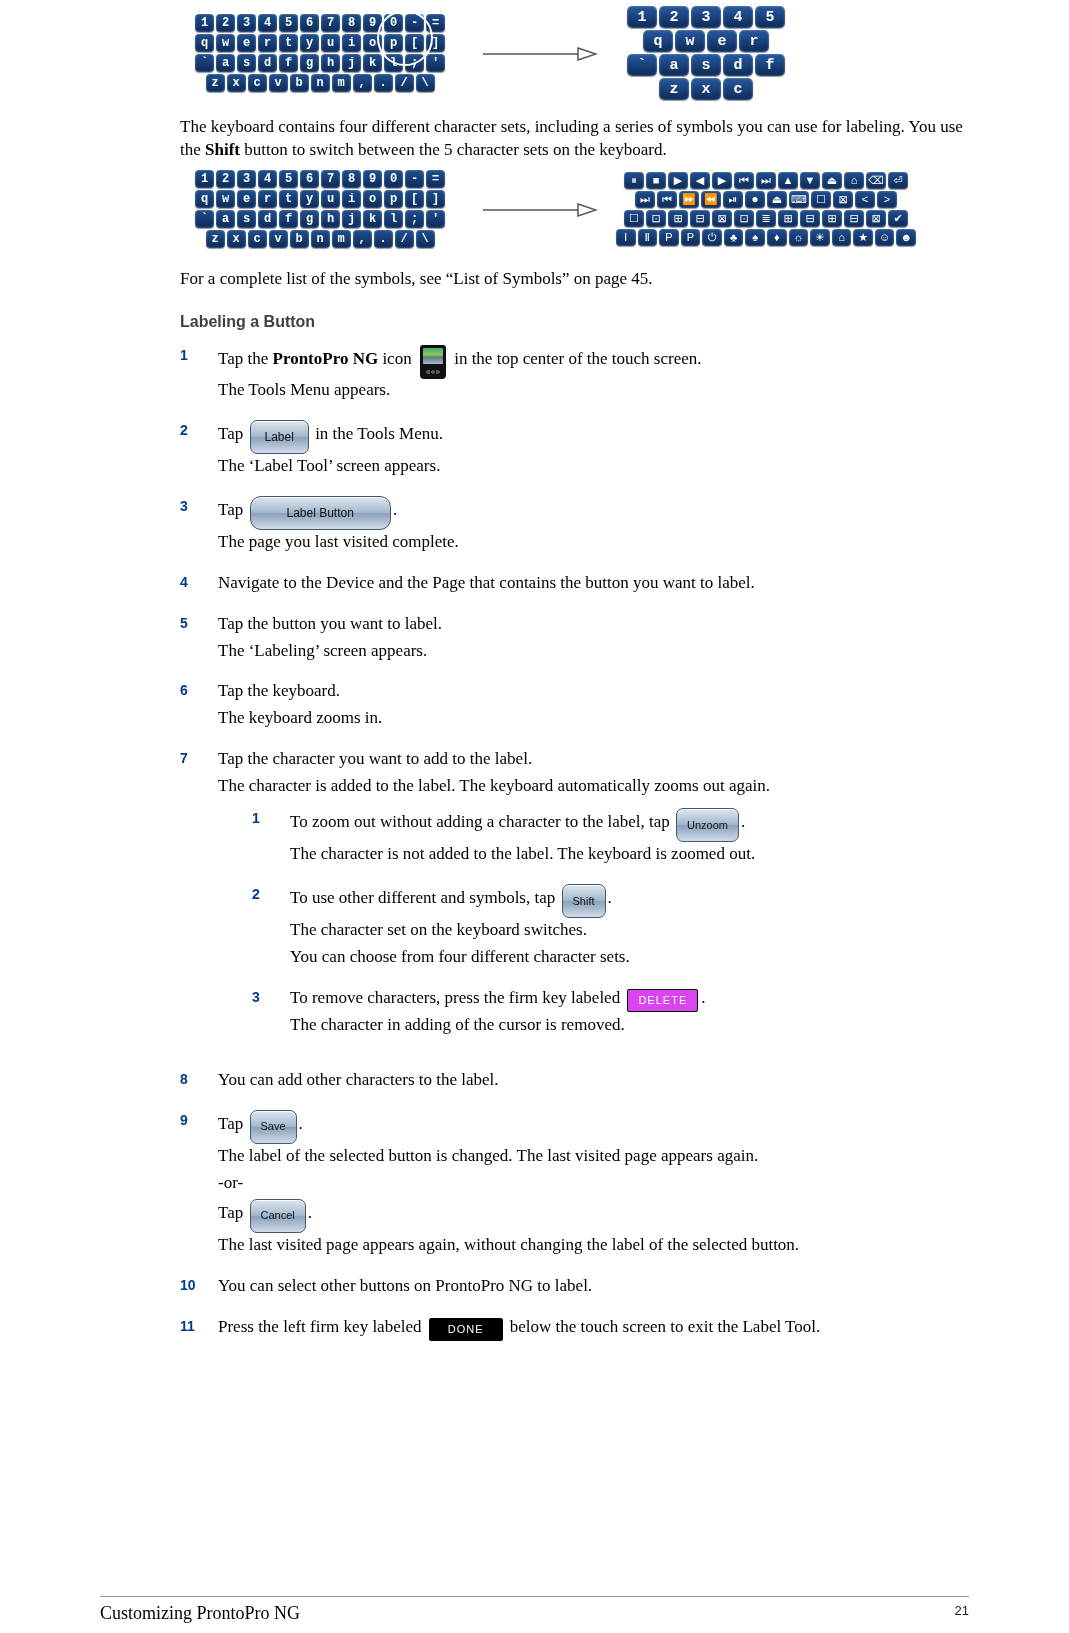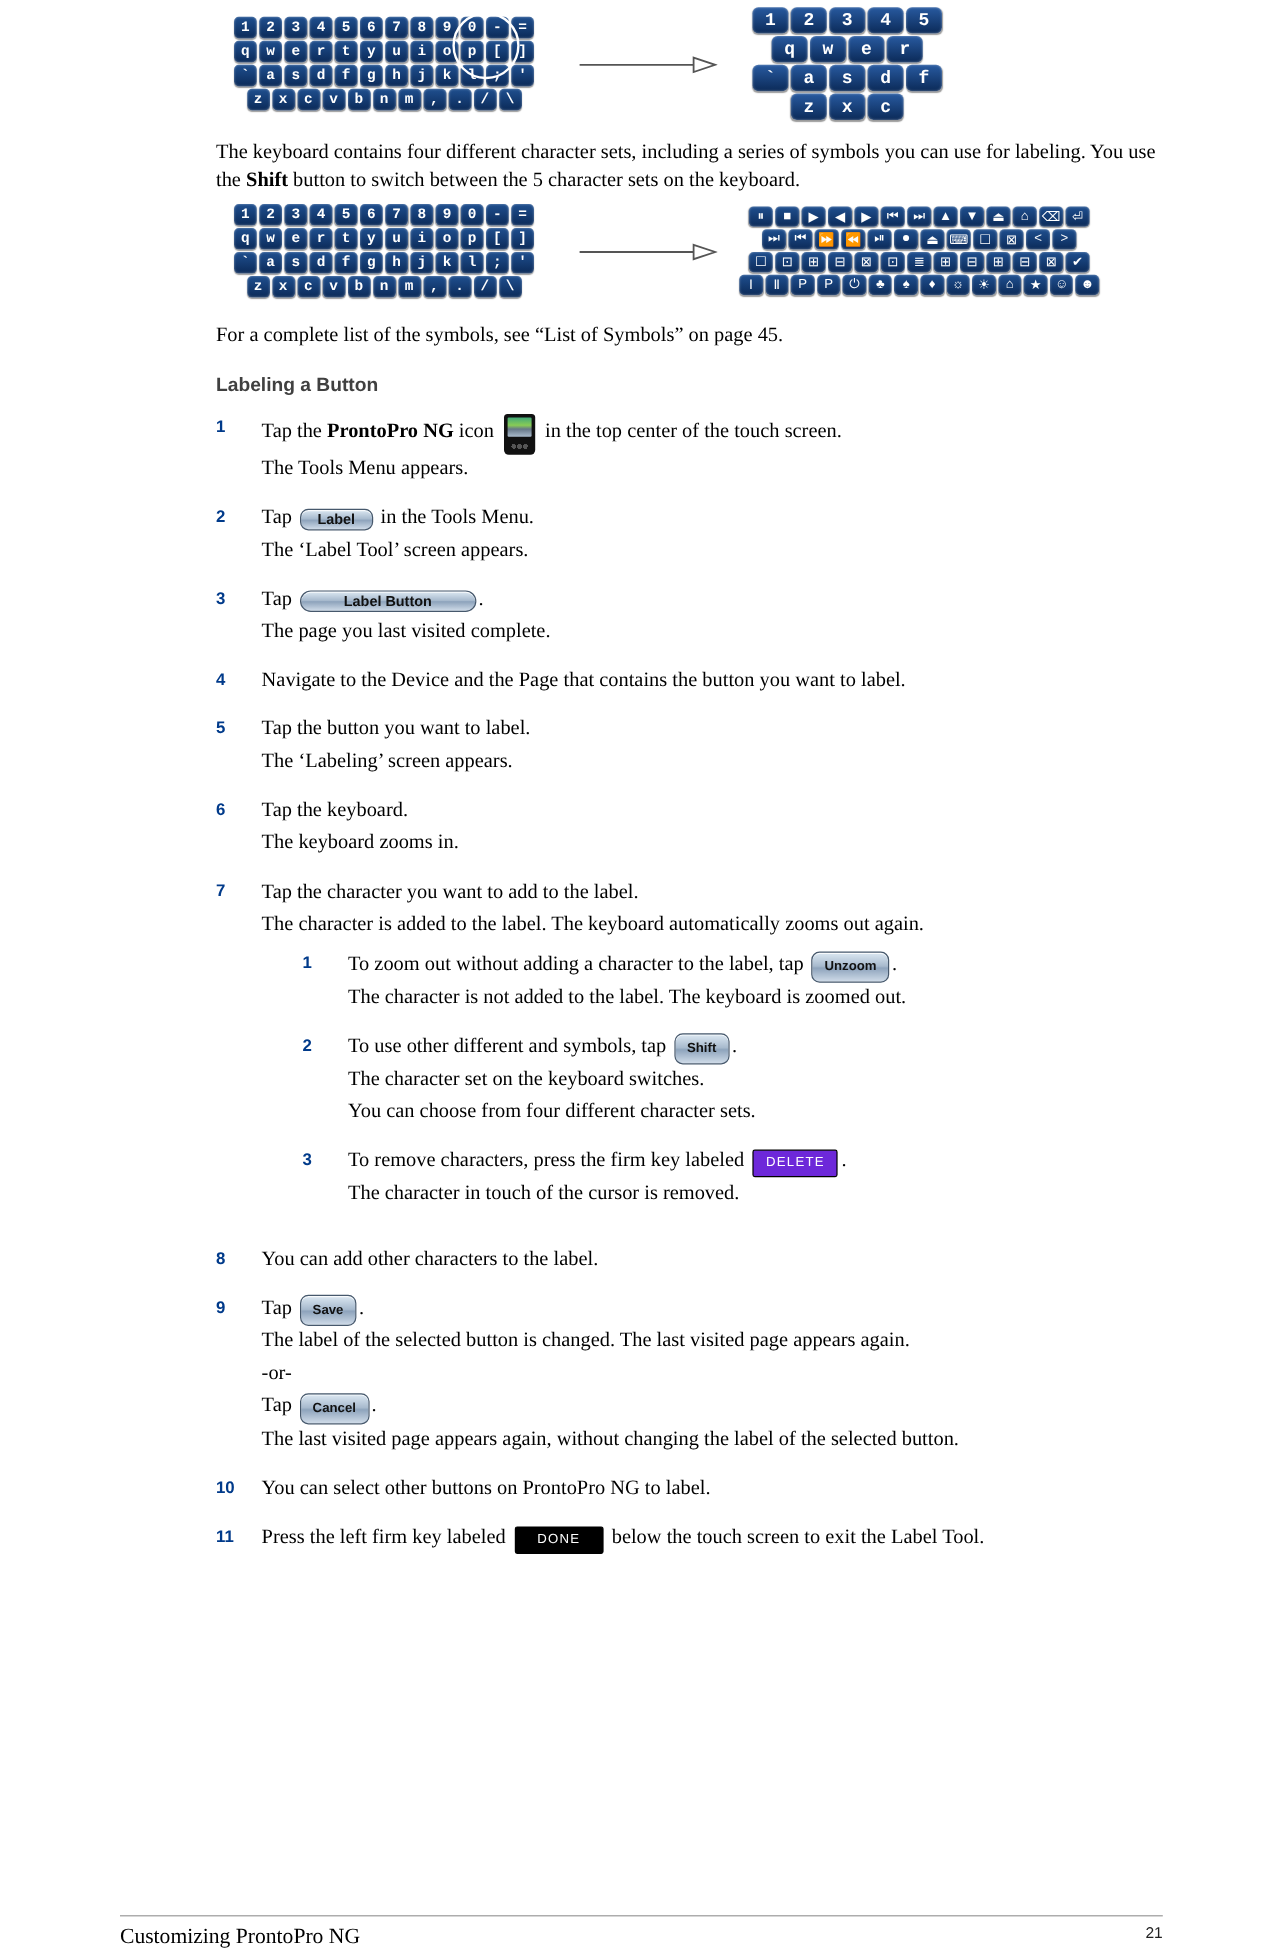--- a/index.html
+++ b/index.html
@@ -148,38 +148,38 @@
       radial-gradient(circle at 20% 50%, #555 0 2px, transparent 2px),
       radial-gradient(circle at 50% 50%, #555 0 2px, transparent 2px),
       radial-gradient(circle at 80% 50%, #555 0 2px, transparent 2px);
   }
   .softbtn {
     display:inline-flex;
     align-items:center;
     justify-content:center;
     font-family: Verdana, Arial, sans-serif;
     font-size:12px;
-    font-weight:bold;
+    font-weight:normal;
     color:#111;
     background: linear-gradient(#dce8f2 0%, #a5b8cc 48%, #8ca2bb 52%, #cfdbe8 100%);
     border:1px solid #46586c;
     border-radius:7px;
     padding:2px 14px;
-    height:18px;
+    height:34px;
     box-shadow: inset 0 1px 0 rgba(255,255,255,0.8);
     vertical-align:middle;
     margin:0 2px -3px 2px;
   }
   .softbtn.wide { padding:2px 36px;border-radius:11px; }
   .softbtn.narrow { padding:12px 10px; font-size:11px; }
   .blackkey {
     display:inline-flex;
     align-items:center;
     justify-content:center;
-    background:#6d28d9;
+    background:#d946ef;
     color:#fff;
     font-family: Arial, sans-serif;
     font-size:11px;
     letter-spacing:1px;
     padding:3px 10px;
     border-radius:2px;
     vertical-align:middle;
     margin:0 3px -3px 3px;
     border:1px solid #000;
   }
@@ -496,21 +496,21 @@
               <p>The character set on the keyboard switches.</p>
               <p>You can choose from four different character sets.</p>
             </div>
           </li>
           <li>
             <span class="stepnum">3</span>
             <div class="stepbody">
               <p>
                 <span>To remove characters, press the firm key labeled </span><span class="blackkey">DELETE</span><span>.</span>
               </p>
-              <p>The character in touch of the cursor is removed.</p>
+              <p>The character in adding of the cursor is removed.</p>
             </div>
           </li>
         </ol>
       </div>
     </li>
 
     <li>
       <span class="stepnum">8</span>
       <div class="stepbody">
         <p>You can add other characters to the label.</p>

